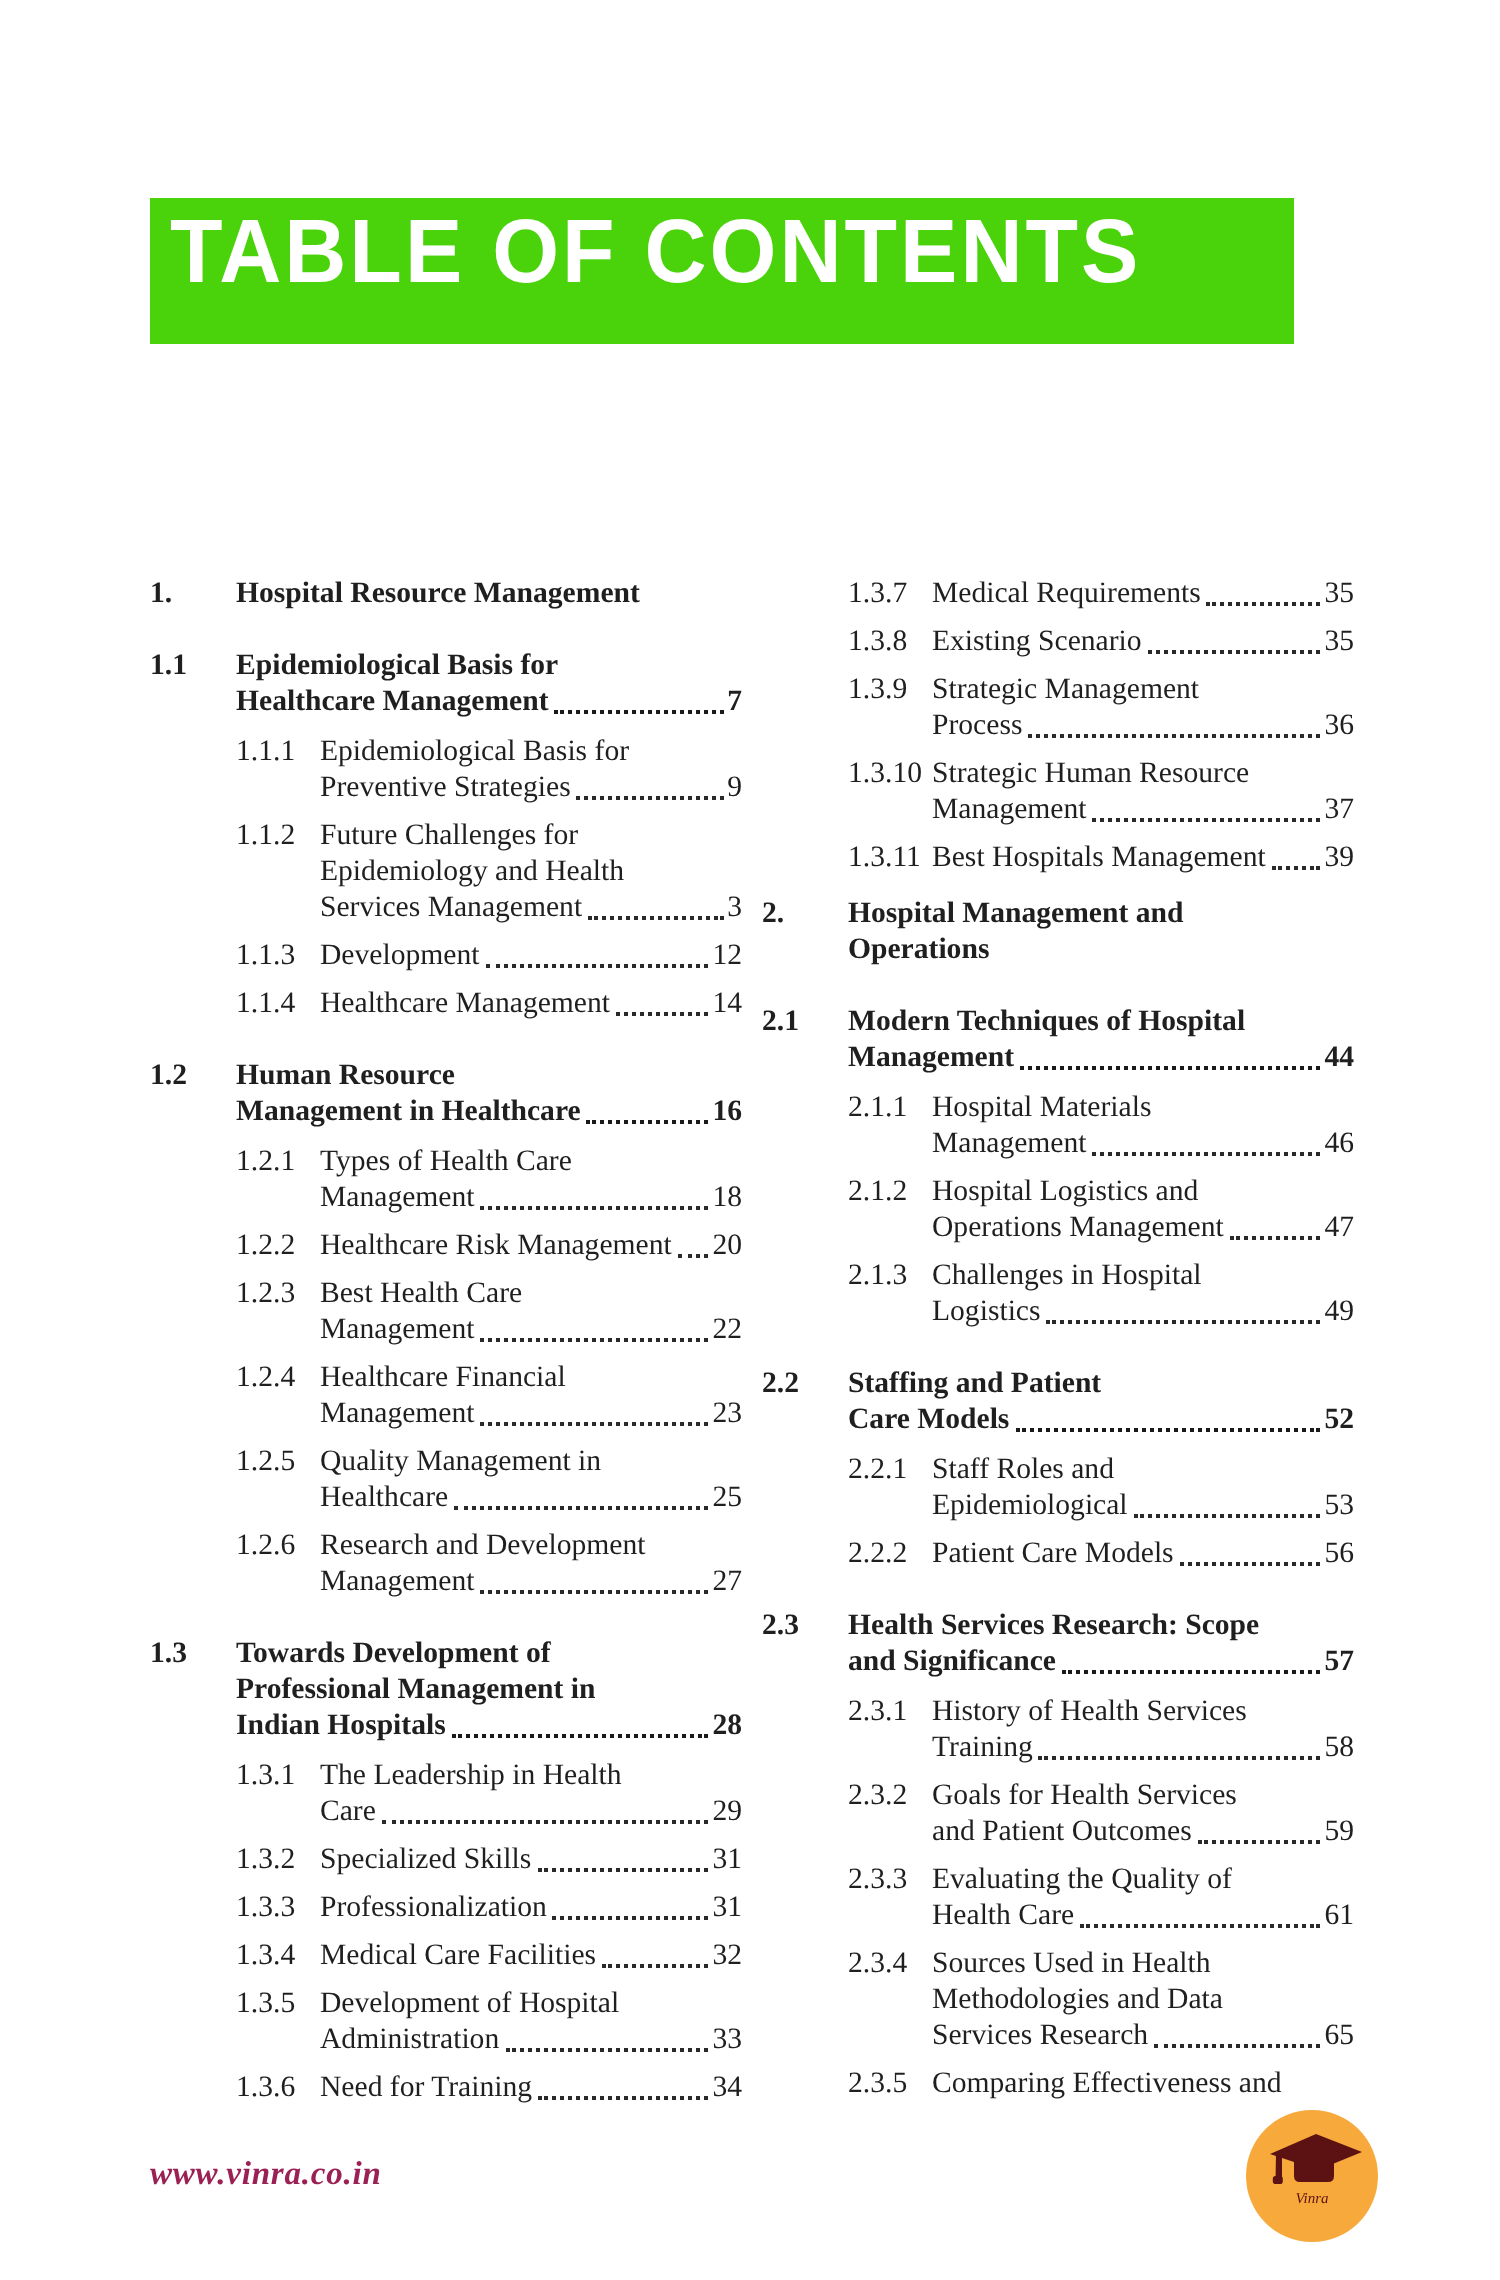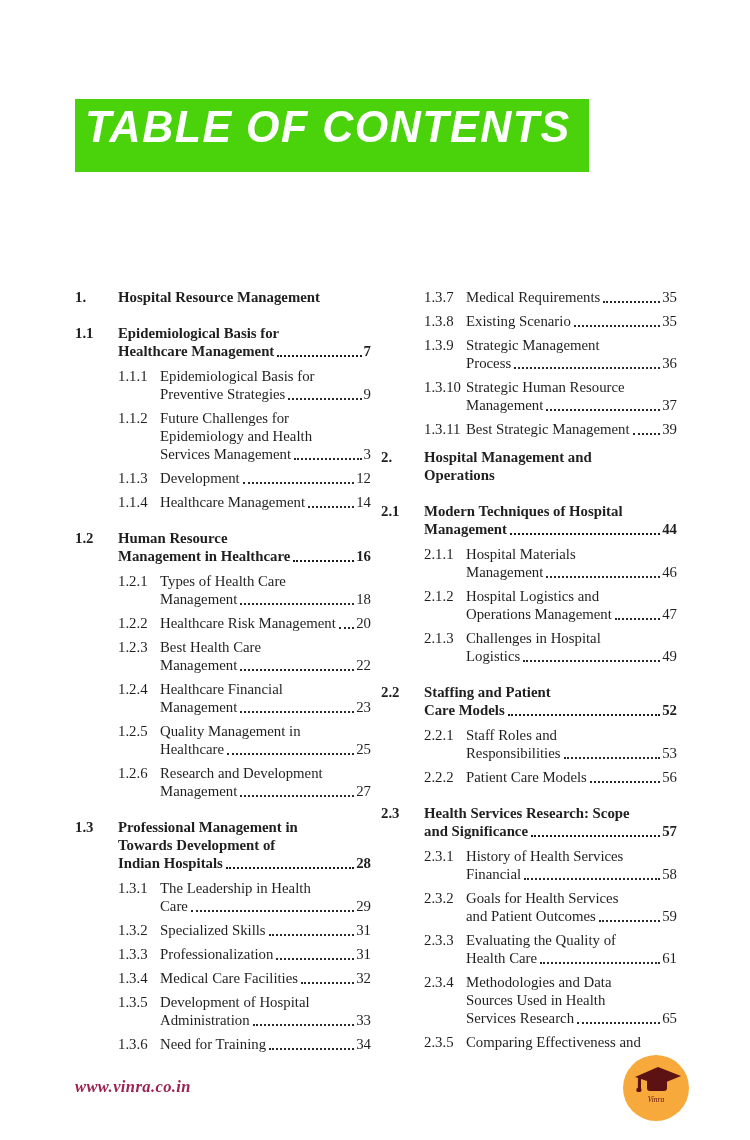--- a/index.html
+++ b/index.html
@@ -5,25 +5,24 @@
   html,body{margin:0;padding:0;}
   body{
     width:750px;height:1140px;
     background:#ffffff;
     font-family:"Liberation Serif", serif;
     color:#1f1f1f;
     position:relative;
     overflow:hidden;
   }
   .banner{
-    position:absolute;left:75px;top:99px;width:514px;height:73px;
+    position:absolute;left:75px;top:99px;width:572px;height:73px;
     background:#4AD20A;
     box-sizing:border-box;
     padding:5px 0 0 10px;
-    font-style:italic;
   }
   .banner .title{
     margin:0;
     font-family:"Liberation Sans", sans-serif;
     font-weight:800;
     font-size:43px;
     line-height:1.0;
     letter-spacing:1.5px;
     color:#ffffff;
     transform:scaleY(1.05);
@@ -220,22 +219,22 @@
         <div class="line last">
           <span class="txt">Management</span>
           <span class="dots"></span>
           <span class="pg">27</span>
         </div>
       </div>
     </div>
     <div class="entry section">
       <span class="num">1.3</span>
       <div class="body">
+        <div class="line"><span class="txt">Towards Development of</span></div>
         <div class="line"><span class="txt">Professional Management in</span></div>
-        <div class="line"><span class="txt">Towards Development of</span></div>
         <div class="line last">
           <span class="txt">Indian Hospitals</span>
           <span class="dots"></span>
           <span class="pg">28</span>
         </div>
       </div>
     </div>
     <div class="entry sub">
       <span class="num">1.3.1</span>
       <div class="body">
@@ -339,21 +338,21 @@
           <span class="txt">Management</span>
           <span class="dots"></span>
           <span class="pg">37</span>
         </div>
       </div>
     </div>
     <div class="entry sub">
       <span class="num">1.3.11</span>
       <div class="body">
         <div class="line last">
-          <span class="txt">Best Strategic Management</span>
+          <span class="txt">Best Hospitals Management</span>
           <span class="dots"></span>
           <span class="pg">39</span>
         </div>
       </div>
     </div>
     <div class="entry chapter">
       <span class="num">2.</span>
       <div class="body">
         <div class="line"><span class="txt">Hospital Management and</span></div>
         <div class="line last">
@@ -414,21 +413,21 @@
           <span class="dots"></span>
           <span class="pg">52</span>
         </div>
       </div>
     </div>
     <div class="entry sub">
       <span class="num">2.2.1</span>
       <div class="body">
         <div class="line"><span class="txt">Staff Roles and</span></div>
         <div class="line last">
-          <span class="txt">Responsibilities</span>
+          <span class="txt">Epidemiological</span>
           <span class="dots"></span>
           <span class="pg">53</span>
         </div>
       </div>
     </div>
     <div class="entry sub">
       <span class="num">2.2.2</span>
       <div class="body">
         <div class="line last">
           <span class="txt">Patient Care Models</span>
@@ -446,21 +445,21 @@
           <span class="dots"></span>
           <span class="pg">57</span>
         </div>
       </div>
     </div>
     <div class="entry sub">
       <span class="num">2.3.1</span>
       <div class="body">
         <div class="line"><span class="txt">History of Health Services</span></div>
         <div class="line last">
-          <span class="txt">Financial</span>
+          <span class="txt">Training</span>
           <span class="dots"></span>
           <span class="pg">58</span>
         </div>
       </div>
     </div>
     <div class="entry sub">
       <span class="num">2.3.2</span>
       <div class="body">
         <div class="line"><span class="txt">Goals for Health Services</span></div>
         <div class="line last">
@@ -477,22 +476,22 @@
         <div class="line last">
           <span class="txt">Health Care</span>
           <span class="dots"></span>
           <span class="pg">61</span>
         </div>
       </div>
     </div>
     <div class="entry sub">
       <span class="num">2.3.4</span>
       <div class="body">
+        <div class="line"><span class="txt">Sources Used in Health</span></div>
         <div class="line"><span class="txt">Methodologies and Data</span></div>
-        <div class="line"><span class="txt">Sources Used in Health</span></div>
         <div class="line last">
           <span class="txt">Services Research</span>
           <span class="dots"></span>
           <span class="pg">65</span>
         </div>
       </div>
     </div>
     <div class="entry sub">
       <span class="num">2.3.5</span>
       <div class="body">

